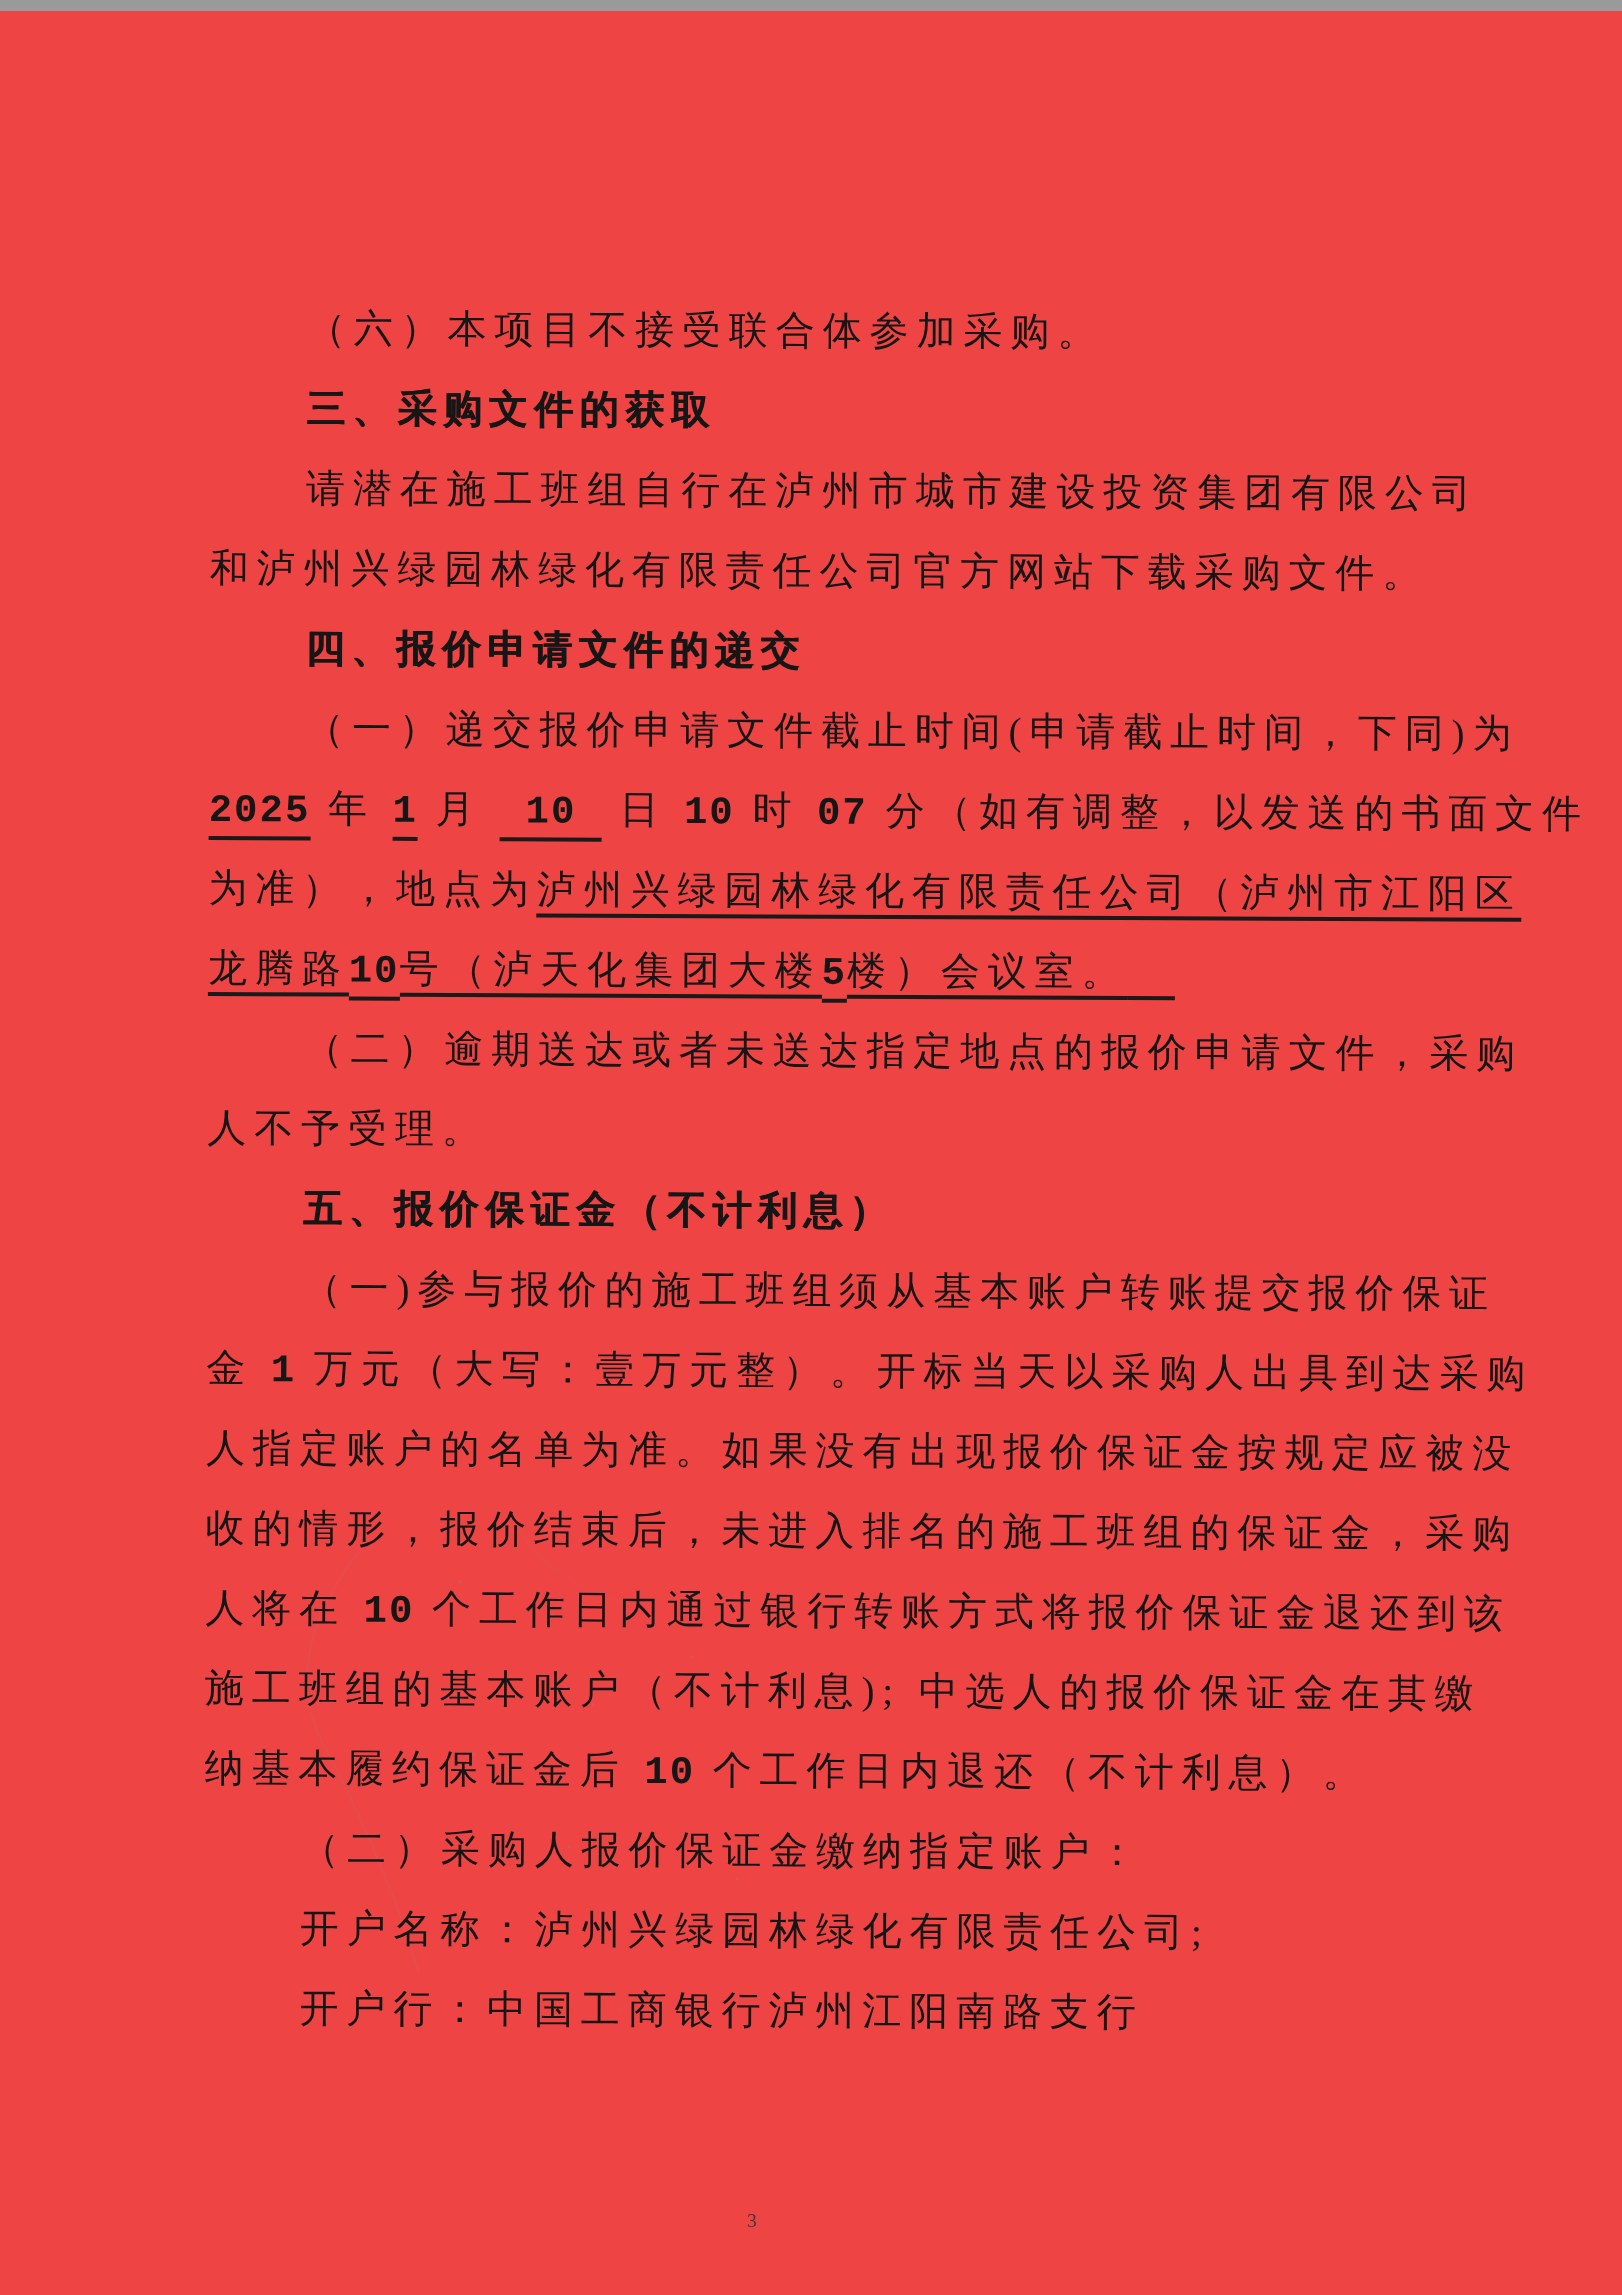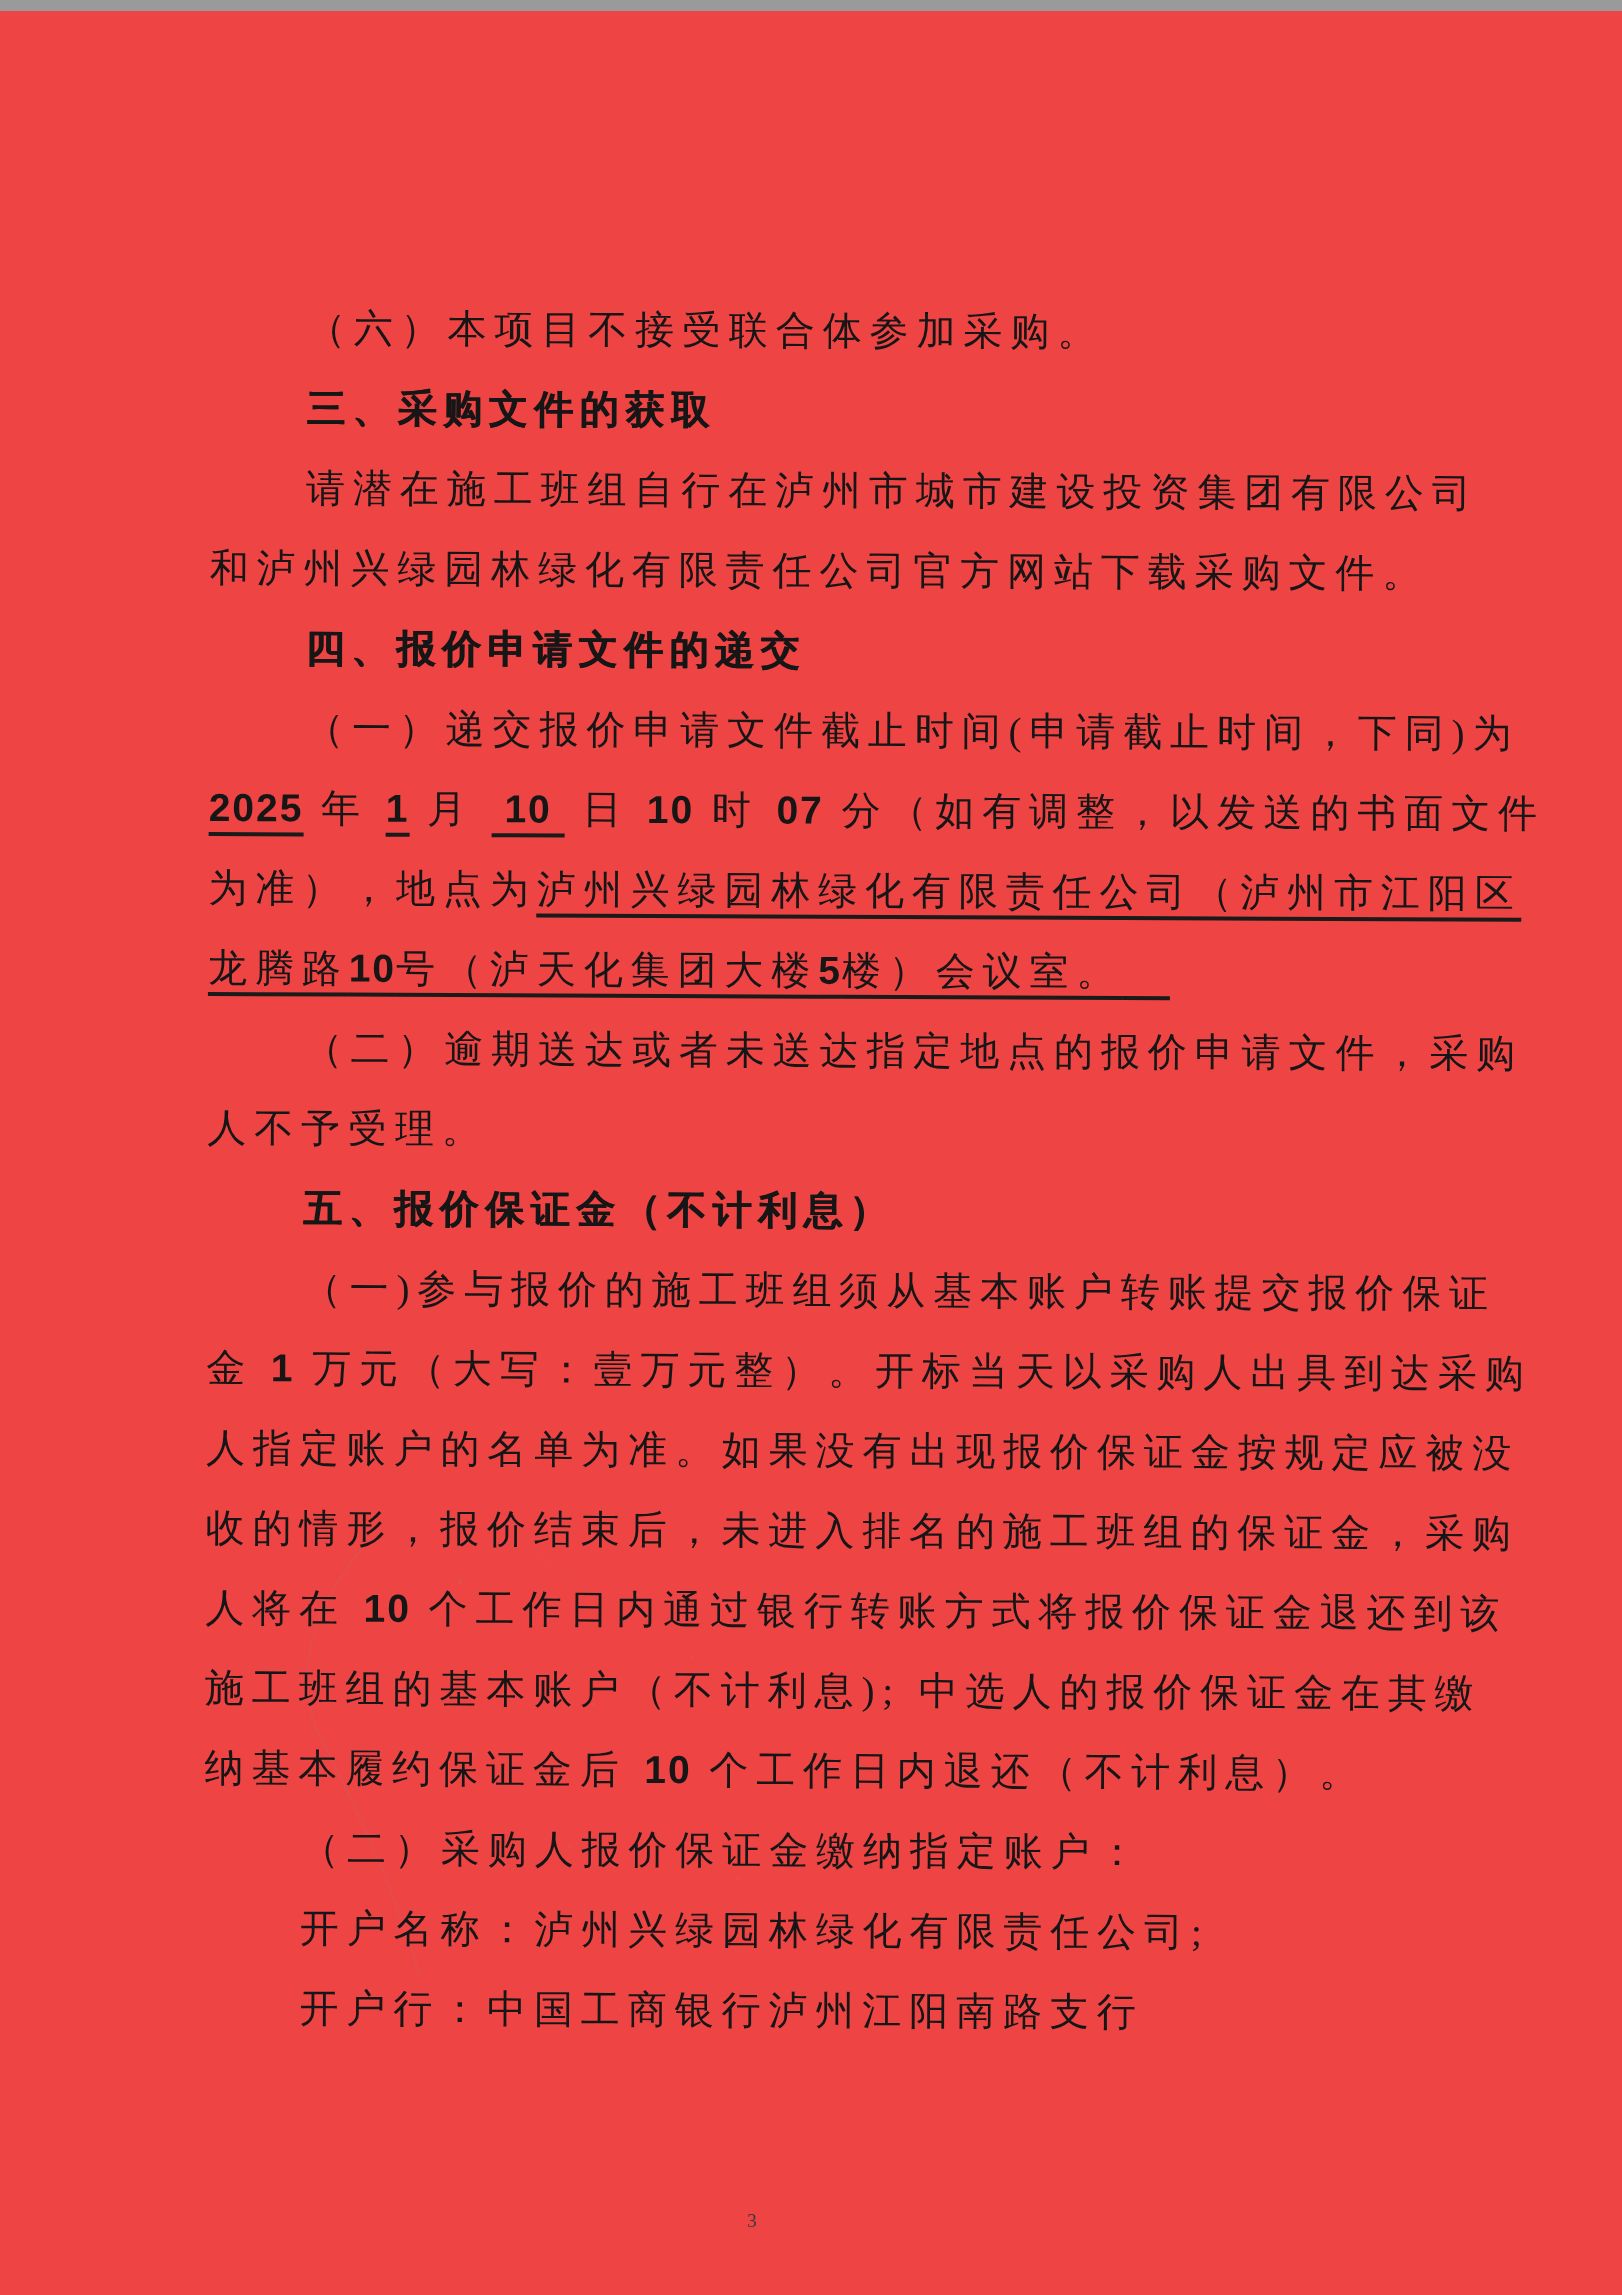--- a/index.html
+++ b/index.html
@@ -32,21 +32,21 @@
     font-weight:700;
     letter-spacing:6.5px;
     text-shadow:0.8px 0 0 currentColor;
   }
   .seg{display:inline;}
   .seg.u{
     border-bottom:4.6px solid #1a1a1a;
     padding-bottom:2.6px;
   }
   .seg.num{
-    font-family:Liberation Sans, sans-serif;
+    font-family:Liberation Mono, monospace;
     font-weight:700;
     letter-spacing:2px;
   }
   .page-number{
     position:absolute;
     left:747px;top:2199px;
     font-size:19.6px;
     letter-spacing:0;
     color:#3a3a3a;
     font-family:"Liberation Serif", serif;

